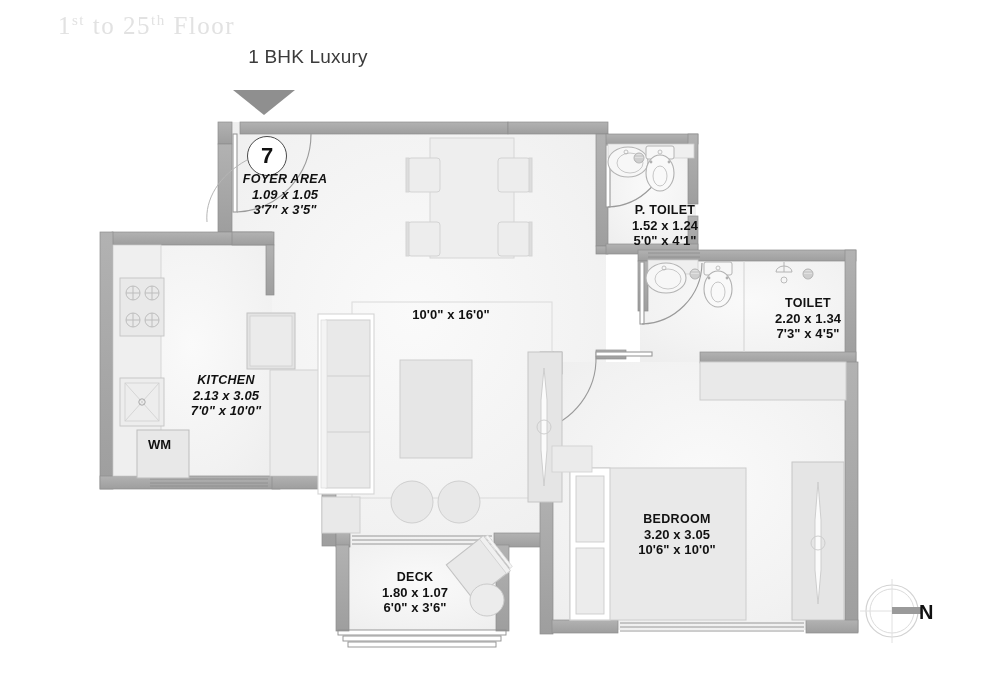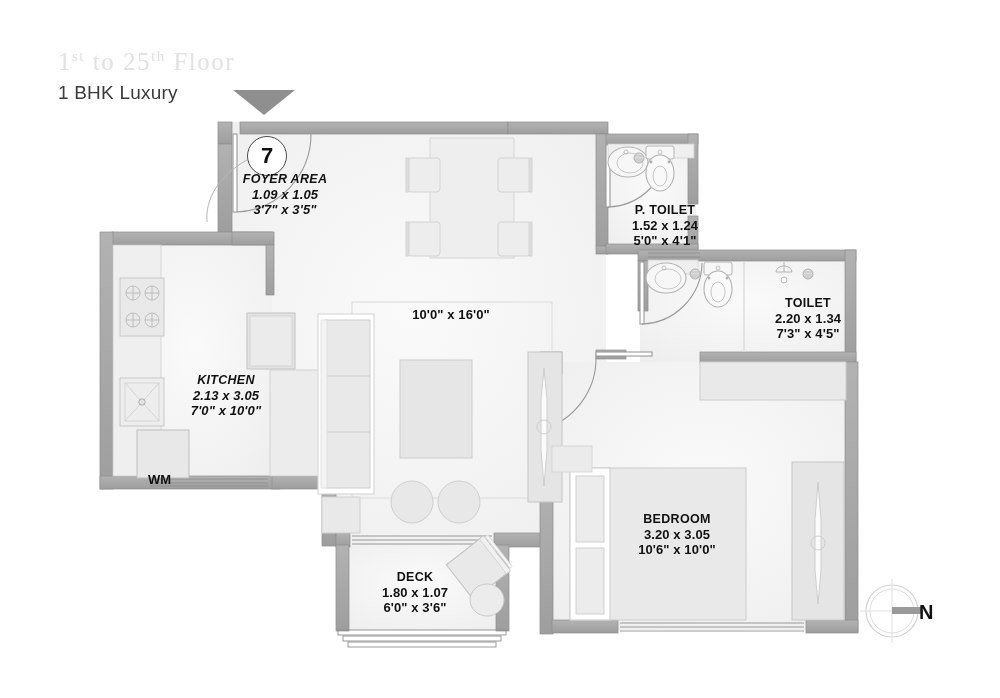--- a/index.html
+++ b/index.html
@@ -23,32 +23,32 @@
     top: 12px;
     width: 500px;
   }
   #floor-range {
     font-family: "Liberation Serif", serif;
     font-size: 25px;
     letter-spacing: 1.5px;
     color: #e2e2e2;
     line-height: 1.15;
     white-space: nowrap;
-    margin-top: 36px;
   }
   #floor-range sup {
     font-size: 15px;
     vertical-align: super;
   }
   #plan-title {
     font-family: "Liberation Sans", sans-serif;
     font-size: 19px;
     color: #3b3b3b;
     margin-top: 5px;
     letter-spacing: .2px;
+    text-align: center;
   }
 
   
   #plan-wrap {
     position: absolute;
     left: 0;
     top: 0;
     width: 1000px;
     height: 698px;
   }
@@ -478,15 +478,15 @@
   <div class="rdim">3.20 x 3.05</div>
   <div class="rdim">10'6" x 10'0"</div>
 </div>
 
 <div class="room-label" style="left:340px; top:570px; width:150px;">
   <div class="rname">DECK</div>
   <div class="rdim">1.80 x 1.07</div>
   <div class="rdim">6'0" x 3'6"</div>
 </div>
 
-<div class="tag-wm" style="left:148px; top:472px;">WM</div>
+<div class="tag-wm" style="left:148px; top:437px;">WM</div>
 
 <div id="compass-letter">N</div>
 
 </body></html>

